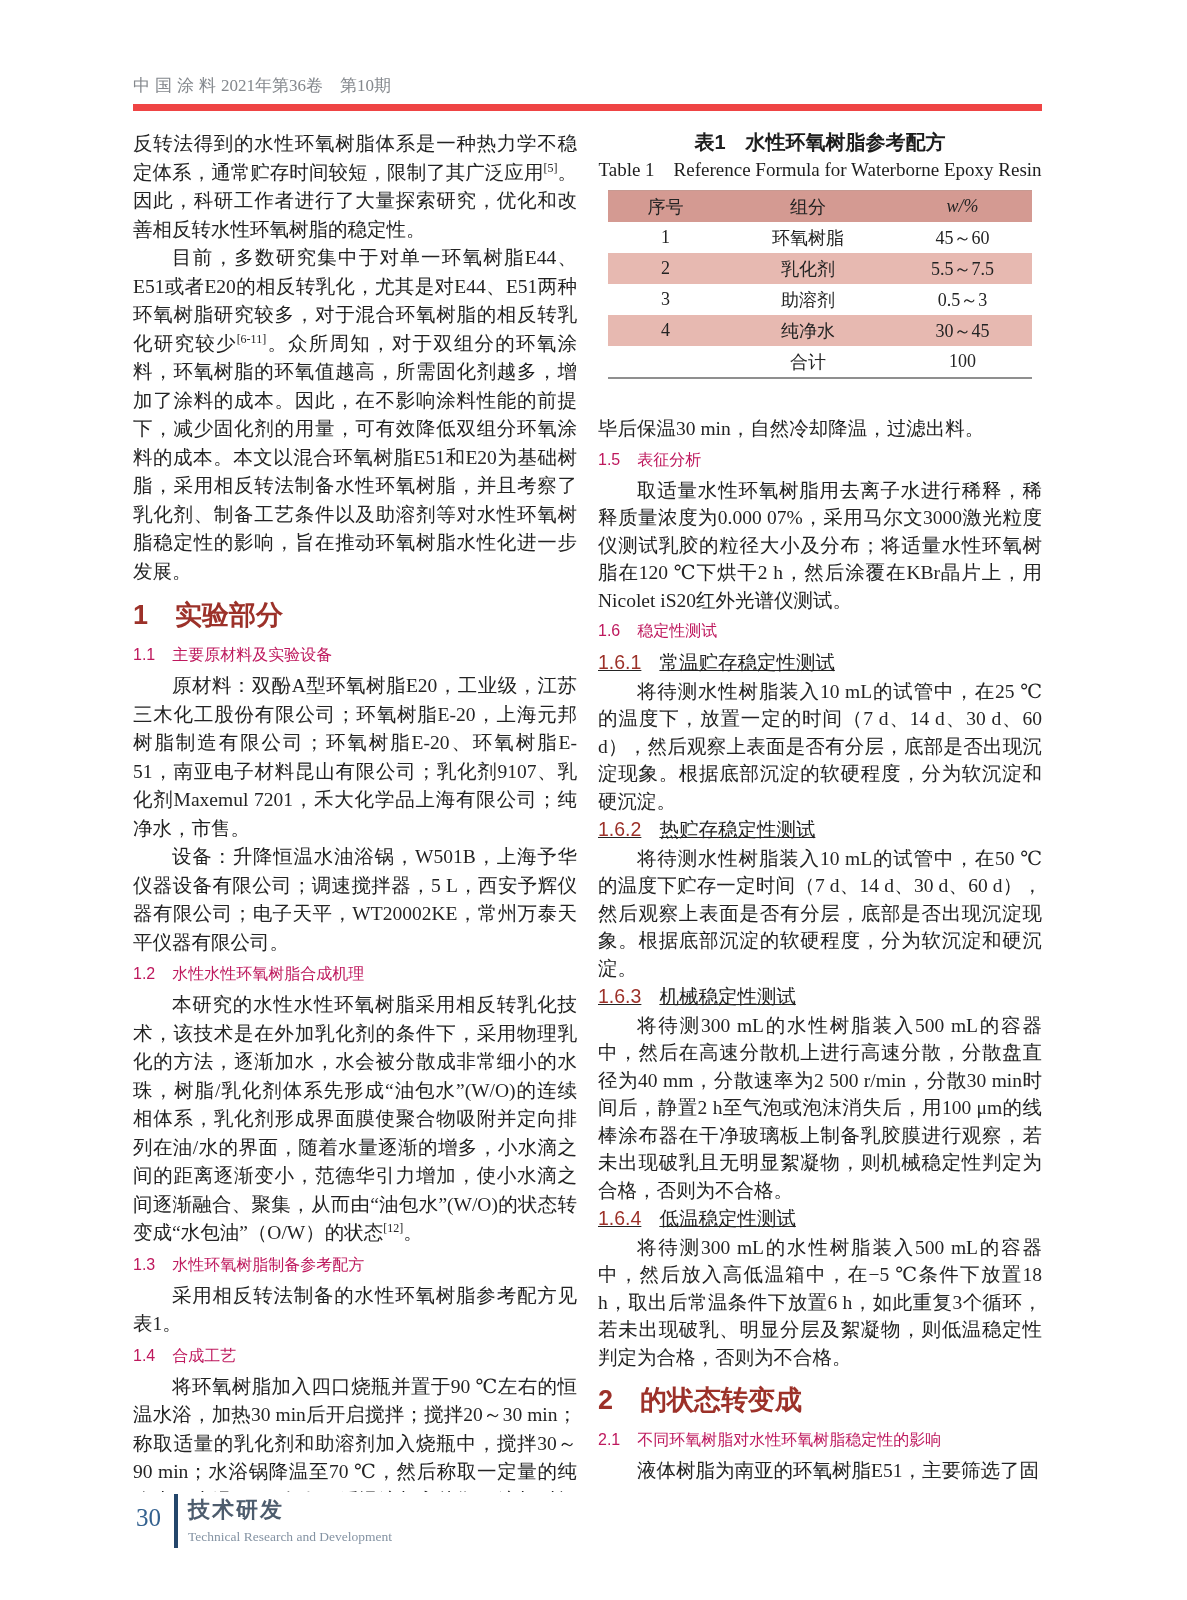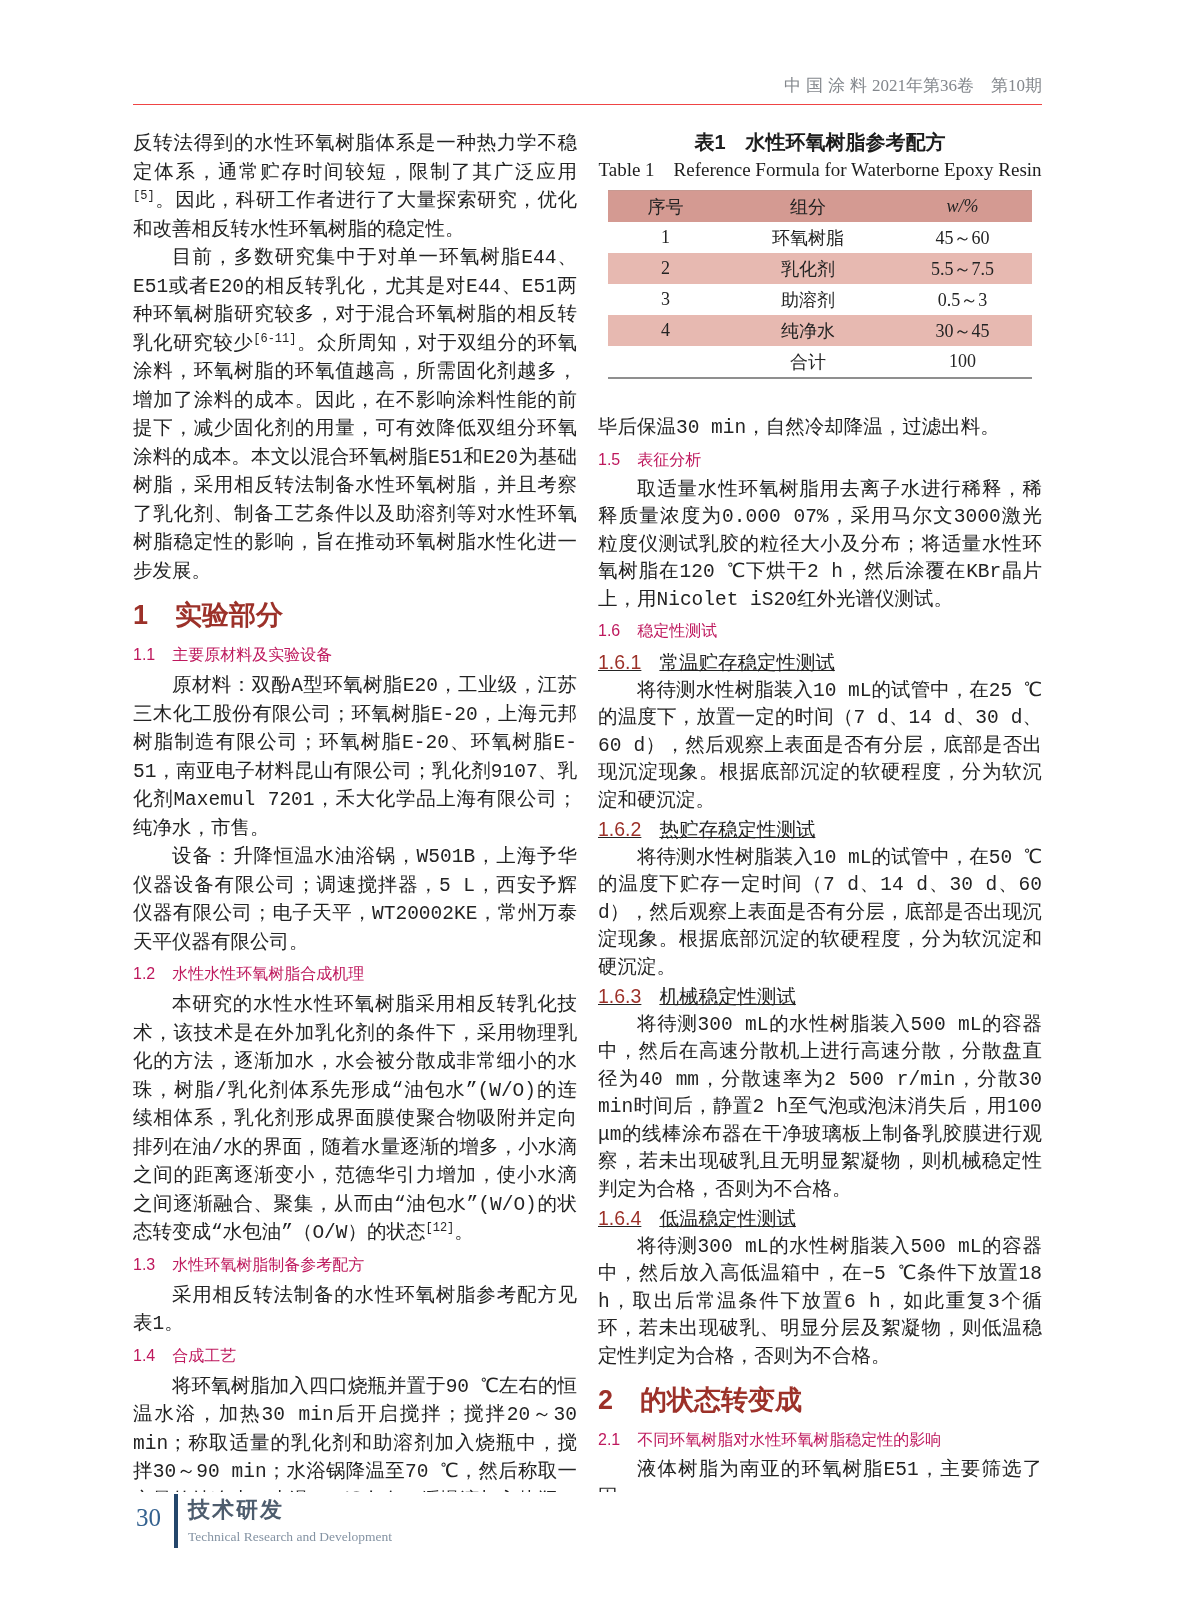--- a/index.html
+++ b/index.html
@@ -4,34 +4,34 @@
 <style>
   html,body{margin:0;padding:0;background:#e9e9e9;}
   .page{
     position:relative; width:1187px; height:1600px; background:#ffffff;
     margin:0 auto; overflow:hidden;
     font-family:"Liberation Serif","DejaVu Serif",serif; color:#232323;
   }
   
   .runhead{
     position:absolute; left:133px; top:74px; width:909px;
-    display:flex; justify-content:flex-end; align-items:flex-end;
-    padding-bottom:7px; border-bottom:1px solid #ef4444;
+    display:flex; justify-content:flex-start; align-items:flex-end;
+    padding-bottom:7px; border-bottom:7px solid #ef4444;
     font-size:17px; color:#83878c; white-space:pre-wrap;
   }
   .runhead .journal{letter-spacing:5px;}
   
   .columns{
     position:absolute; left:133px; top:130px; width:909px; height:1362px;
     display:flex; gap:21px; overflow:hidden;
   }
   .col{width:444px; overflow:hidden;}
   .para{
     margin:0; font-size:19.5px; line-height:28.5px;
-    text-align:justify; white-space:pre-wrap;font-family:Liberation Mono, monospace;
+    text-align:justify; white-space:pre-wrap;
   }
   .col-right .para{line-height:27.5px;}
   .indent{text-indent:2em;}
   .ref{font-size:12px; line-height:0;}
   
   .h1{
     margin:12px 0 8px; font-family:"Liberation Sans","DejaVu Sans",sans-serif;
     font-weight:bold; color:#9c3129; font-size:27px; line-height:34px;
   }
   .h1 .hnum{margin-right:27px;}

